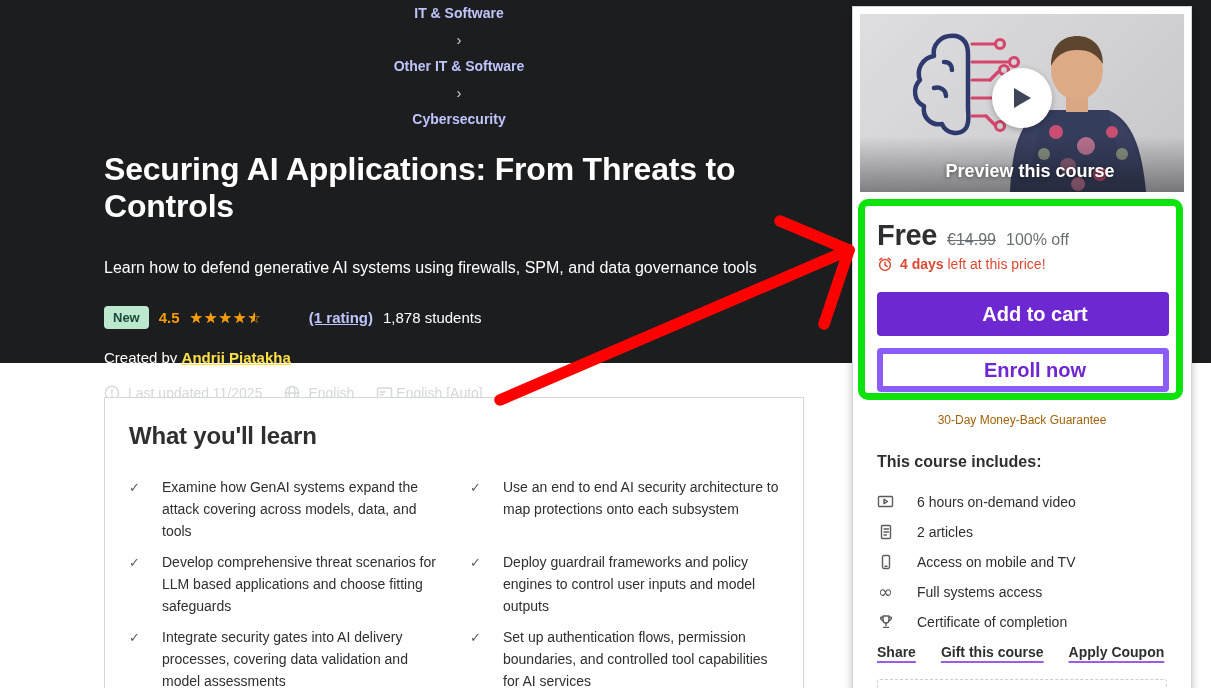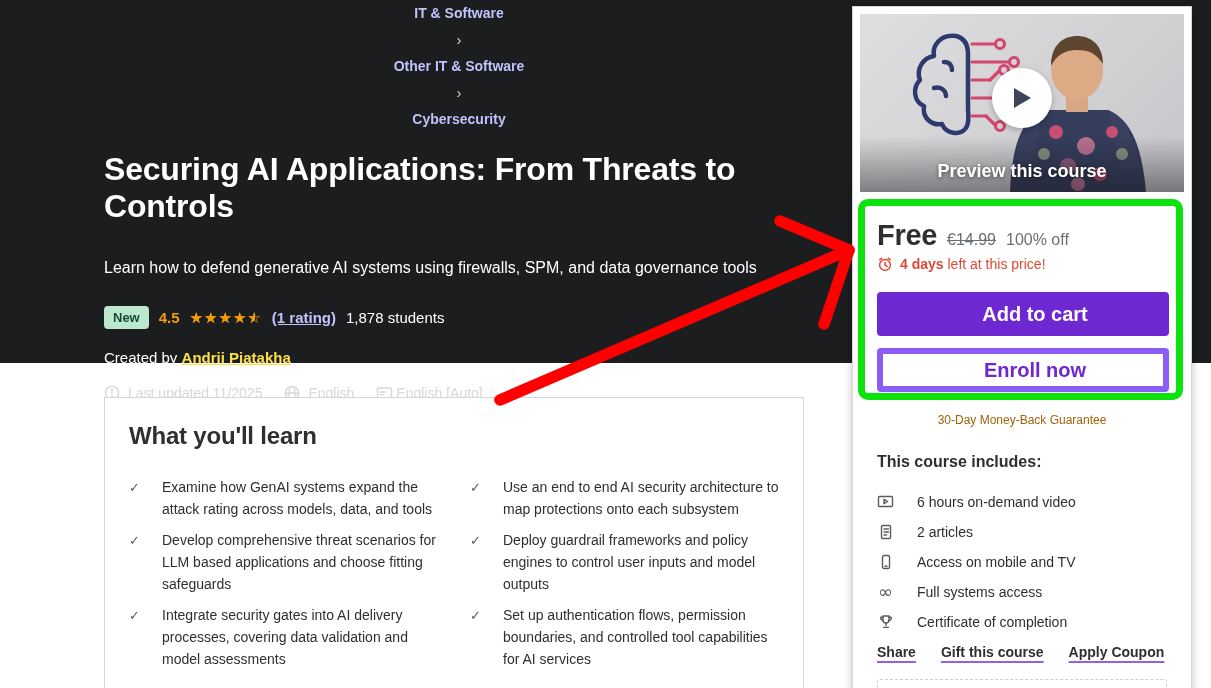--- a/index.html
+++ b/index.html
@@ -13,35 +13,35 @@
   .crumb{color:#c0c4fc;cursor:pointer;}
   .crumb-sep{color:#d1d7dc;font-weight:normal;font-size:15px;}
   .course-title{margin-top:24px;width:645px;font-size:32px;line-height:37px;font-weight:bold;color:#fff;letter-spacing:-.2px;}
   .course-subtitle{margin-top:28px;width:695px;font-size:16px;line-height:29px;color:#fff;}
   .rating-row{margin-top:24px;display:flex;align-items:center;gap:10px;font-size:15px;}
   .badge-new{background:#bce9cd;color:#18493a;font-size:13px;font-weight:bold;padding:4px 9px;border-radius:4px;}
   .rating-val{color:#f69c08;font-weight:bold;}
   .stars{position:relative;display:inline-block;font-size:15px;letter-spacing:1px;line-height:1;}
   .stars .empty{color:#f69c08;}
   .stars .fill{position:absolute;left:0;top:0;overflow:hidden;white-space:nowrap;color:#f69c08;}
-  .rating-link{color:#c0c4fc;font-weight:bold;text-decoration:underline;cursor:pointer;}
+  .rating-link{color:#c0c4fc;font-weight:bold;text-decoration:underline;cursor:pointer;margin-left:37px;}
   .students{color:#fff;}
   .created-row{margin-top:20px;font-size:15px;color:#fff;}
   .instructor-link{color:#fde047;font-weight:bold;text-decoration:underline;cursor:pointer;}
   .meta-row{margin-top:19px;display:flex;align-items:center;gap:22px;font-size:14px;color:#d5d8da;}
   .meta-item{display:flex;align-items:center;gap:8px;}
   .meta-item.tight{gap:3px;}
   .micon{display:inline-flex;}
 
   
   .side-card{position:absolute;left:852px;top:6px;width:340px;height:694px;background:#fff;border:1px solid #d1d7dc;box-shadow:0 2px 8px rgba(0,0,0,.25);box-sizing:border-box;z-index:2;}
   .video{position:absolute;left:7px;top:7px;width:324px;height:178px;background:linear-gradient(135deg,#dedee0 0%,#d2d2d5 55%,#c6c6ca 100%);overflow:hidden;cursor:pointer;}
   .video-shade{position:absolute;left:0;bottom:0;width:100%;height:56px;background:linear-gradient(rgba(20,20,25,0),rgba(20,20,25,.45));}
   .play-btn{position:absolute;left:50%;top:84px;transform:translate(-50%,-50%);width:60px;height:60px;border-radius:50%;background:#fff;box-shadow:0 2px 6px rgba(0,0,0,.25);display:flex;align-items:center;justify-content:center;}
-  .preview-label{position:absolute;left:0;bottom:10px;width:100%;text-align:center;color:#fff;font-size:18px;font-weight:bold;text-shadow:0 1px 4px rgba(0,0,0,.55);}
+  .preview-label{position:absolute;left:8px;bottom:10px;width:100%;text-align:center;color:#fff;font-size:18px;font-weight:bold;text-shadow:0 1px 4px rgba(0,0,0,.55);}
 
   .price-row{position:absolute;left:24px;top:212px;display:flex;align-items:baseline;gap:10px;}
   .price-current{font-size:29px;font-weight:bold;color:#2d2f31;letter-spacing:-.3px;}
   .price-original{font-size:16px;color:#6a6f73;text-decoration:line-through;}
   .price-discount{font-size:16px;color:#6a6f73;}
   .timer-row{position:absolute;left:24px;top:249px;display:flex;align-items:center;gap:7px;font-size:14px;color:#dd4a33;}
   .timer-days{font-weight:bold;}
   .btn{position:absolute;left:24px;width:292px;height:44px;border-radius:4px;display:flex;align-items:center;justify-content:center;font-size:20px;font-weight:bold;cursor:pointer;box-sizing:border-box;padding-left:24px;}
   .btn-cart{top:285px;background:#6d28d2;color:#fff;}
   .btn-enroll{top:341px;background:#fff;border:6px solid #8b5cf6;color:#6d28d2;}
@@ -262,21 +262,21 @@
     </div>
 
     <div class="coupon-box"></div>
   </div>
 
   <div class="learn-card">
     <div class="learn-title">What you'll learn</div>
     <div class="learn-grid">
       <div class="learn-item">
         <span class="learn-check">✓</span>
-        <span class="learn-text">Examine how GenAI systems expand the attack rating across models, data, and tools</span>
+        <span class="learn-text">Examine how GenAI systems expand the attack covering across models, data, and tools</span>
       </div>
       <div class="learn-item">
         <span class="learn-check">✓</span>
         <span class="learn-text">Use an end to end AI security architecture to map protections onto each subsystem</span>
       </div>
       <div class="learn-item">
         <span class="learn-check">✓</span>
         <span class="learn-text">Develop comprehensive threat scenarios for LLM based applications and choose fitting safeguards</span>
       </div>
       <div class="learn-item">

